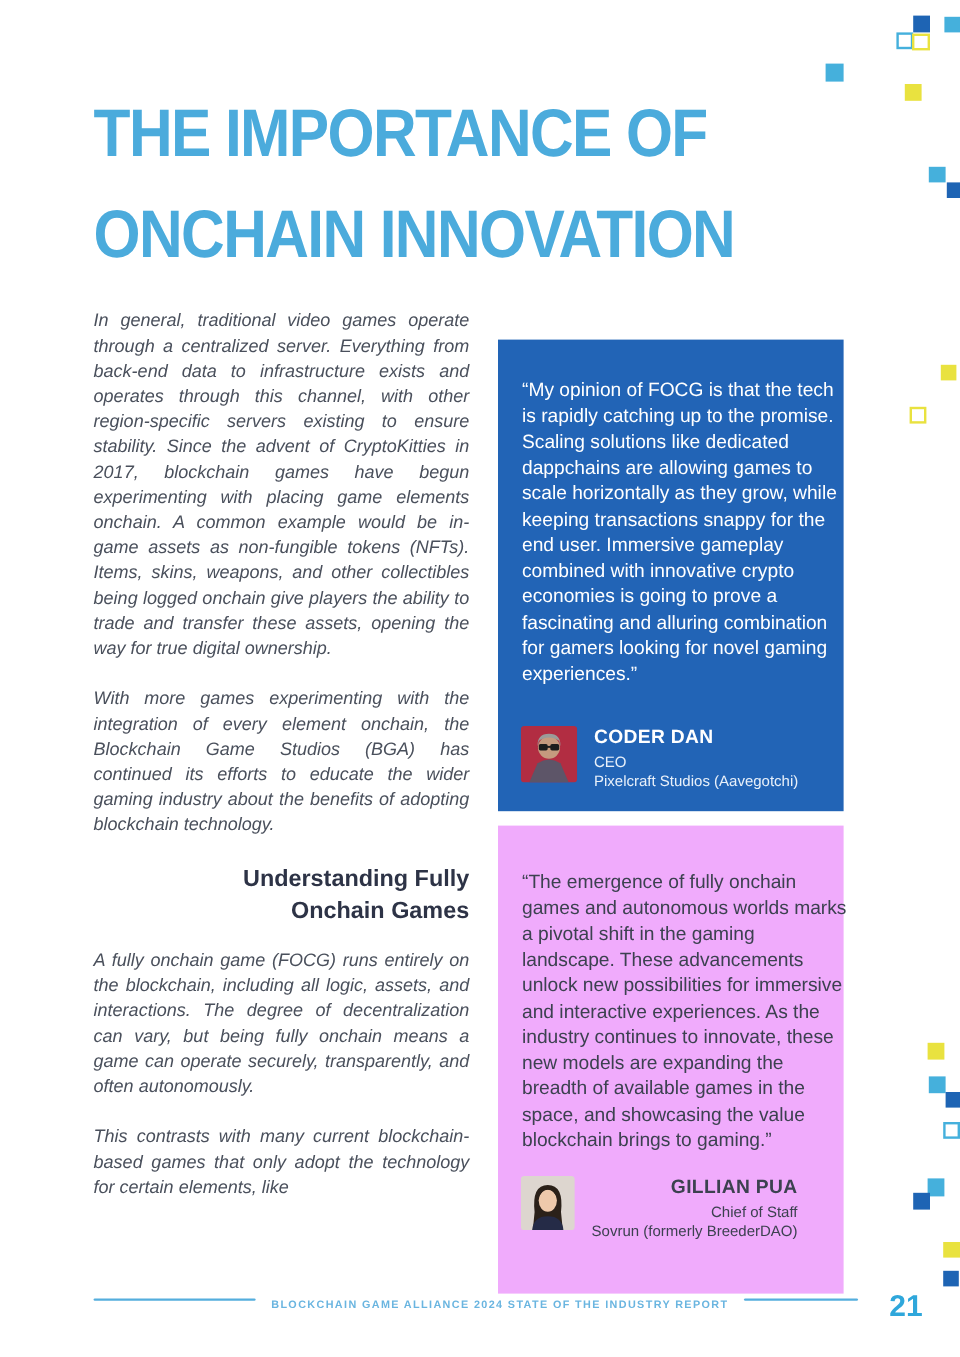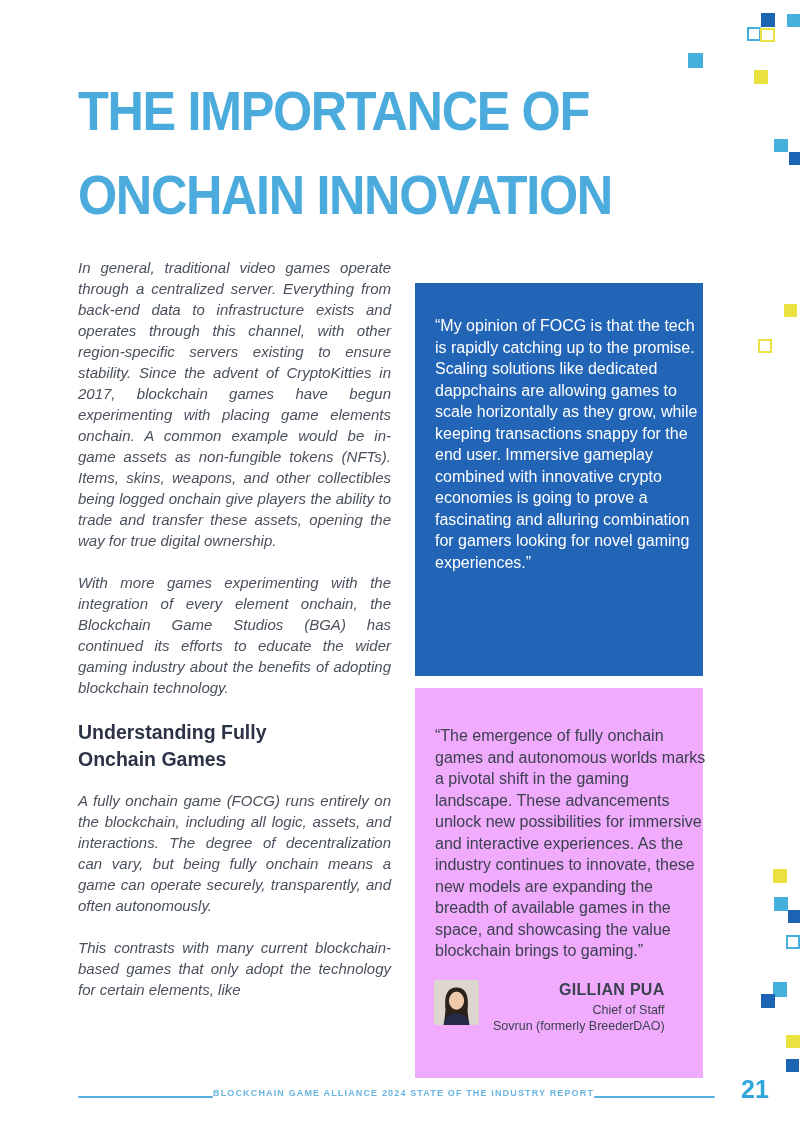--- a/index.html
+++ b/index.html
@@ -20,21 +20,21 @@
   .title span { display:block; }
 
   
   .left-col {
     position:absolute; left:78px; top:257px; width:313px;
     color:#4a505c; font-size:15px; line-height:21px; text-align:justify;
   }
   .left-col p { margin-bottom:21px;font-style:italic; }
   .left-col h2 {
     color:#2d3346; font-size:19.5px; line-height:27px; font-weight:700;
-    margin:5px 0 17px 0; text-align:left;
+    margin:5px 0 17px 0; text-align:right;
   }
   .left-col h2 span { display:block; }
 
   
   .quote-box { position:absolute; left:415px; width:288px; padding:32px 20px 0 20px;margin-top:20px; }
   .quote-box.blue { top:263px; height:393px; background:#2264b6; color:#ffffff; }
   .quote-box.yellow { top:668px; height:390px; background:#f0abfc; color:#3c4150; }
   .quote-box .q { font-size:16px; line-height:21.5px; width:274px; }
   .quote-box.yellow .q { margin-top:5px; }
   .attr { position:absolute; left:19px; display:flex; align-items:flex-start; }
@@ -42,21 +42,21 @@
   .quote-box.yellow .attr { top:292px;text-align:right; }
   .avatar { flex:0 0 auto; display:block; margin-right:14px; }
   .attr .txt { padding-top:1px; }
   .attr .nm { font-size:16px; font-weight:700; letter-spacing:0.3px; margin-bottom:3px; }
   .attr .rl, .attr .org { font-size:12.5px; line-height:16px; }
   .quote-box.blue .attr .rl, .quote-box.blue .attr .org { color:#e8f0fa; }
 
   
   .footer {
     position:absolute; left:78px; top:1082px; width:637px; height:16px;
-    display:flex; align-items:flex-end; 
+    display:flex; align-items:flex-start; gap:13px;
   }
   .fline { height:2px; background:#55aedd; border-radius:1px; }
   .fline.l { flex:0 0 135px; }
   .fline.r { flex:1 1 auto; }
   .ftext {
     color:#6ab5e0; font-size:9px; letter-spacing:1.15px; font-weight:600;
     white-space:nowrap;
   }
   .pagenum {
     position:absolute; left:741px; top:1075px;
@@ -108,20 +108,36 @@
     <h2>
       <span>Understanding Fully</span>
       <span>Onchain Games</span>
     </h2>
     <p>A fully onchain game (FOCG) runs entirely on the blockchain, including all logic, assets, and interactions. The degree of decentralization can vary, but being fully onchain means a game can operate securely, transparently, and often autonomously.</p>
     <p>This contrasts with many current blockchain-based games that only adopt the technology for certain elements, like</p>
   </div>
 
   <aside class="quote-box blue">
     <p class="q">“My opinion of FOCG is that the tech is rapidly catching up to the promise. Scaling solutions like dedicated dappchains are allowing games to scale horizontally as they grow, while keeping transactions snappy for the end user. Immersive gameplay combined with innovative crypto economies is going to prove a fascinating and alluring combination for gamers looking for novel gaming experiences.”</p>
+    <div class="attr">
+      <svg class="avatar" width="47" height="47" viewBox="0 0 47 47" aria-hidden="true">
+        <rect width="47" height="47" rx="3" fill="#b22d42"></rect>
+        <path d="M7 47 L14 31 Q23.5 25 33 31 L40 47 Z" fill="#5d5568"></path>
+        <circle cx="23.5" cy="18" r="9.2" fill="#c59a7e"></circle>
+        <path d="M14 17 Q13.5 6.5 23.5 6.5 Q33.5 6.5 33 17 L32 12.5 Q28.5 9.5 23.5 9.5 Q18.5 9.5 15 12.5 Z" fill="#9b9b99"></path>
+        <rect x="15" y="15" width="7.4" height="5.4" rx="1.4" fill="#1d1d1d"></rect>
+        <rect x="24.6" y="15" width="7.4" height="5.4" rx="1.4" fill="#1d1d1d"></rect>
+        <rect x="21.8" y="16.6" width="3.4" height="1.6" fill="#1d1d1d"></rect>
+      </svg>
+      <div class="txt">
+        <div class="nm">CODER DAN</div>
+        <div class="rl">CEO</div>
+        <div class="org">Pixelcraft Studios (Aavegotchi)</div>
+      </div>
+    </div>
   </aside>
 
   <aside class="quote-box yellow">
     <p class="q">“The emergence of fully onchain games and autonomous worlds marks a pivotal shift in the gaming landscape. These advancements unlock new possibilities for immersive and interactive experiences. As the industry continues to innovate, these new models are expanding the breadth of available games in the space, and showcasing the value blockchain brings to gaming.”</p>
     <div class="attr">
       <svg class="avatar" width="45" height="45" viewBox="0 0 45 45" aria-hidden="true">
         <rect width="45" height="45" rx="3" fill="#ddd6cf"></rect>
         <path d="M11.5 30 Q9 7.5 22.5 7.5 Q36 7.5 33.5 30 L35 45 L10 45 Z" fill="#2b2119"></path>
         <ellipse cx="22.5" cy="20.5" rx="7.6" ry="9.2" fill="#eec9ab"></ellipse>
         <path d="M14.5 19 Q14.5 9.5 22.5 9.5 Q30.5 9.5 30.5 19 Q27.5 11.5 22.5 11.5 Q17.5 11.5 14.5 19 Z" fill="#2b2119"></path>

